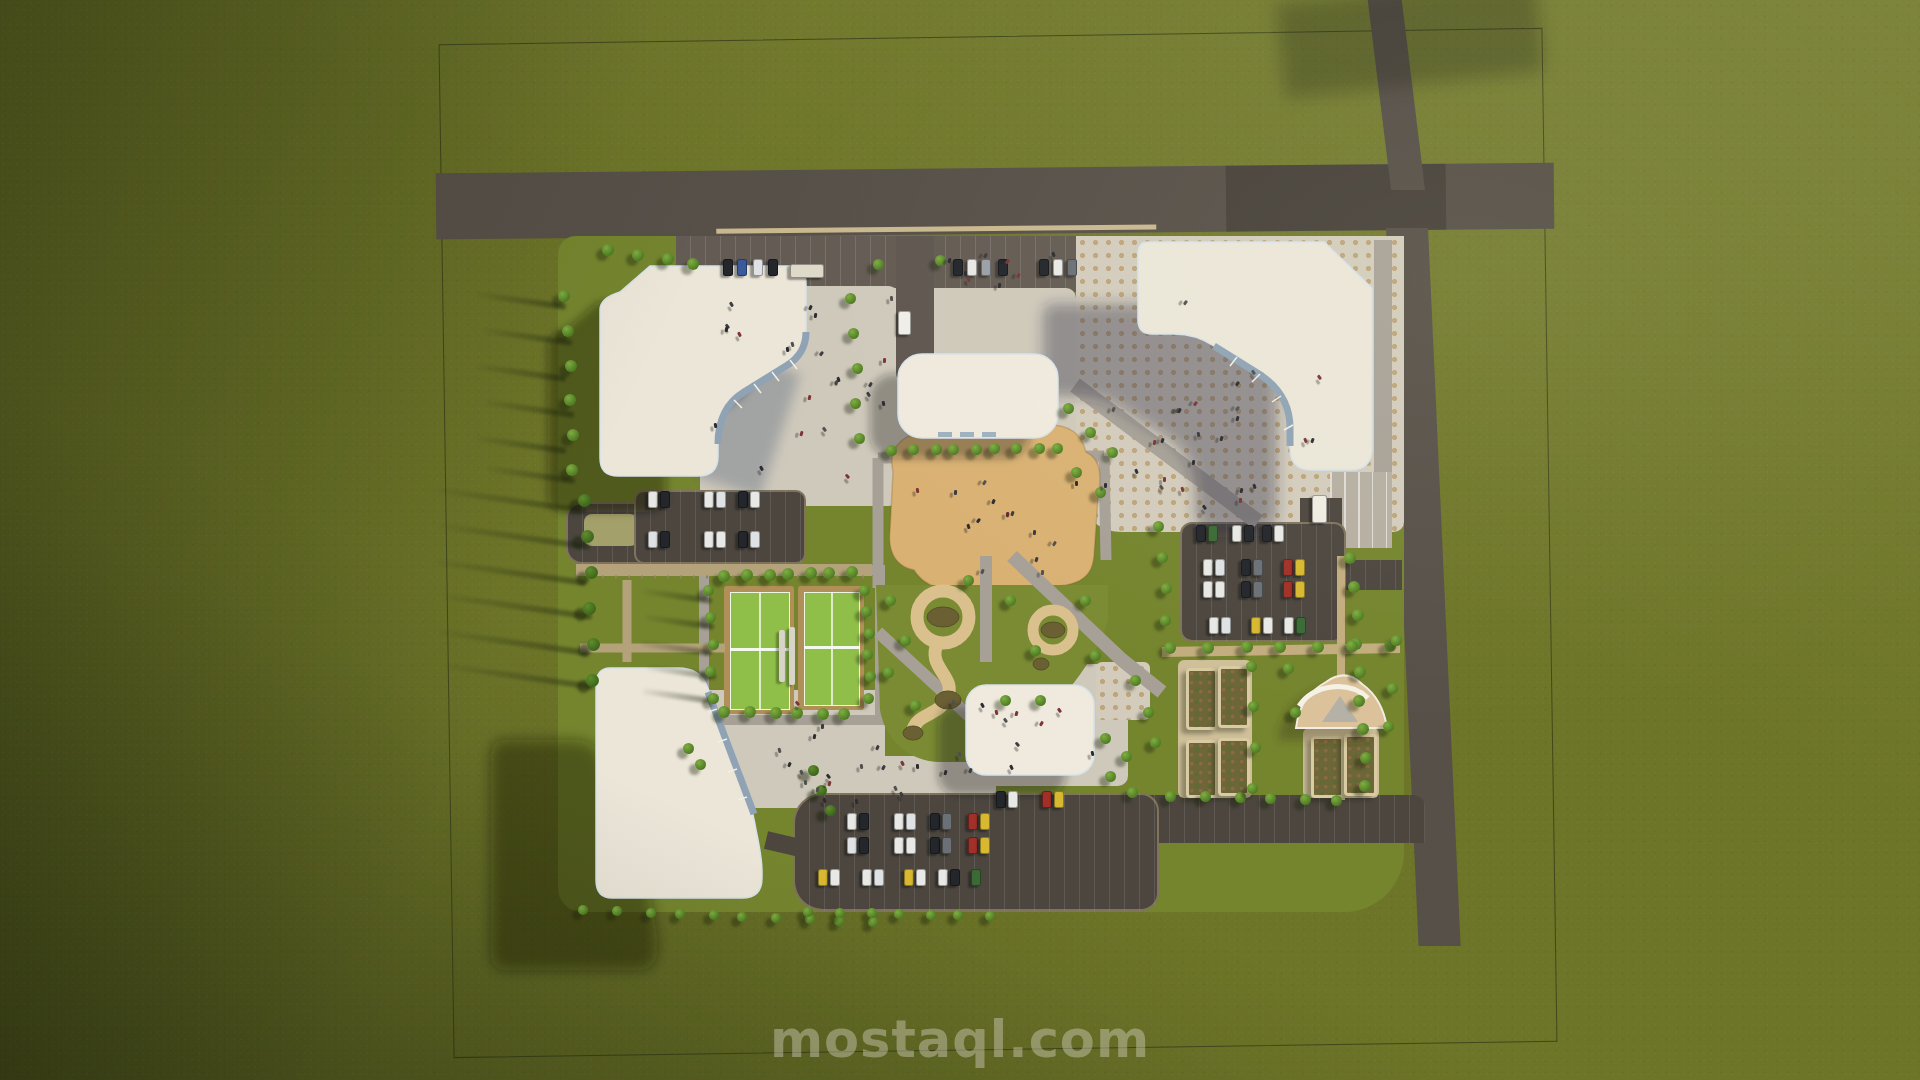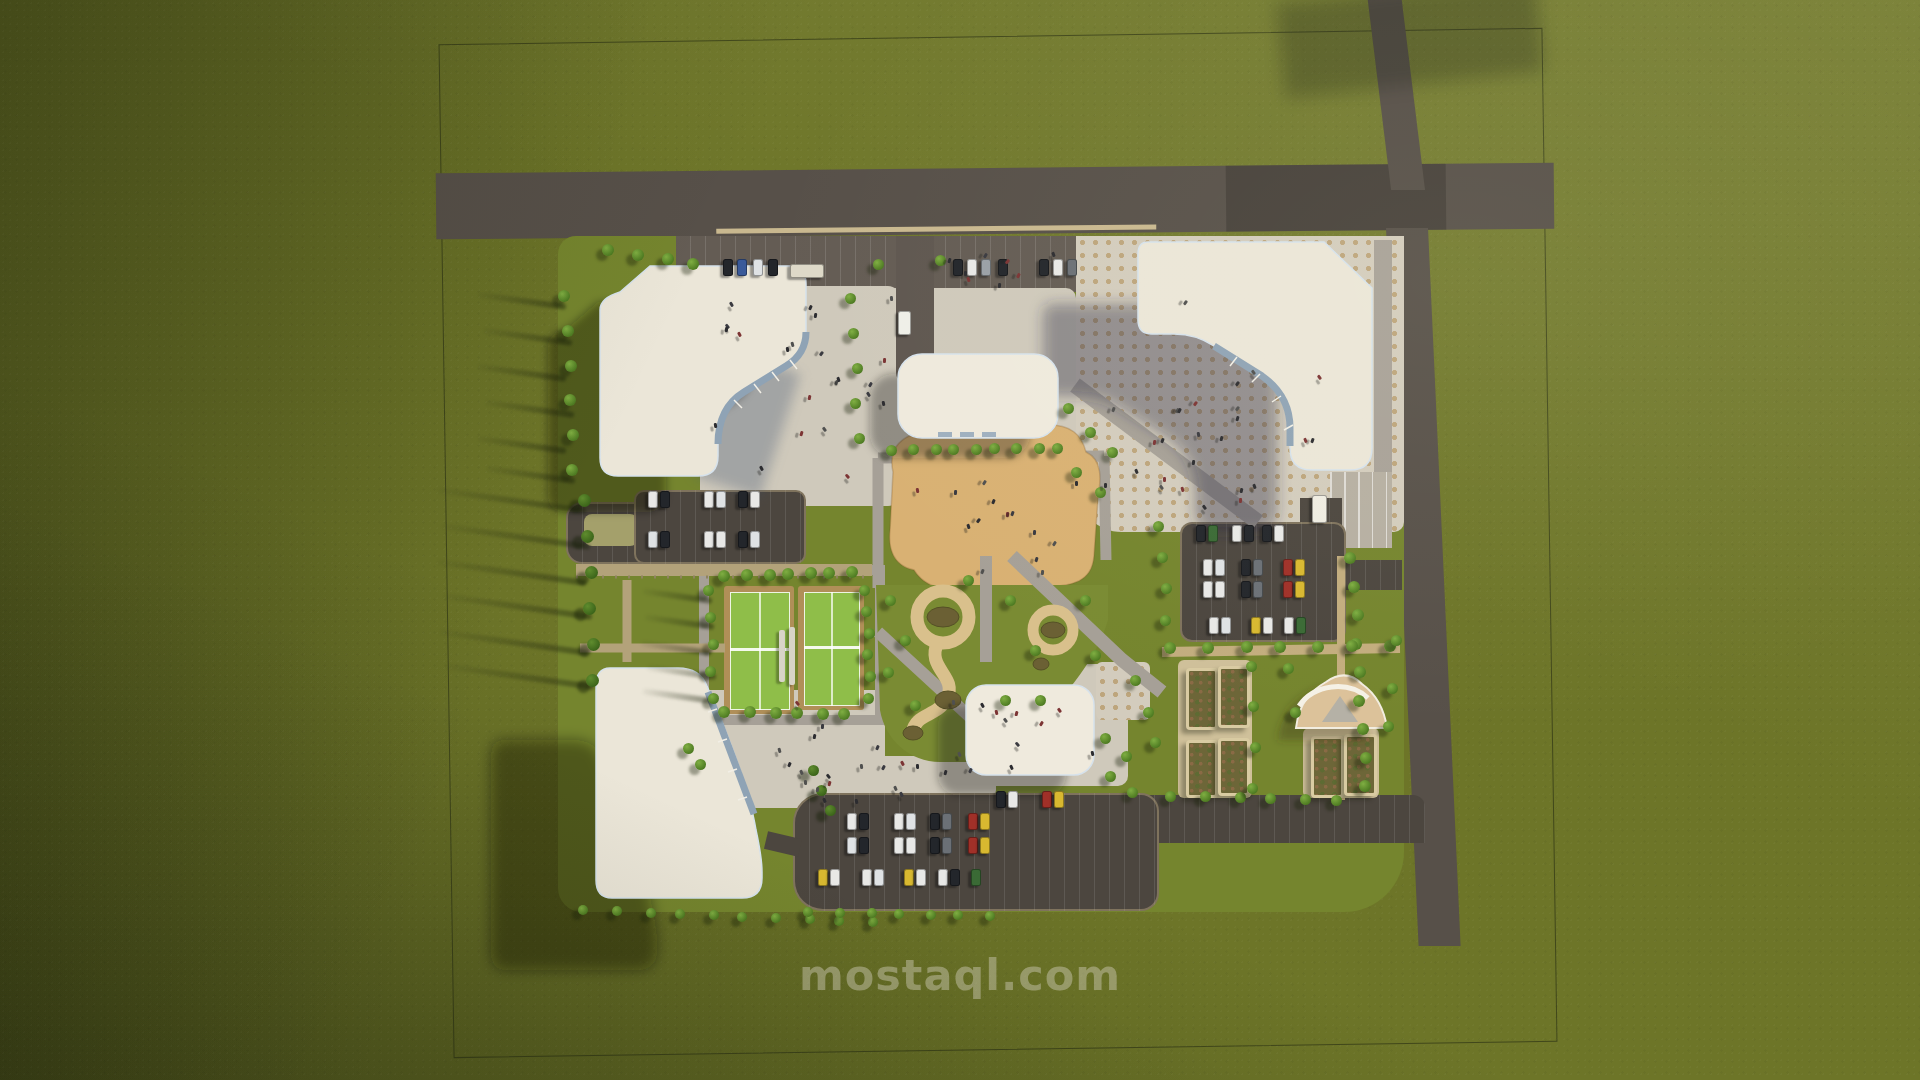--- a/index.html
+++ b/index.html
@@ -28,21 +28,21 @@
   .tshadow{position:absolute;height:6px;border-radius:3px;background:linear-gradient(to left,rgba(25,32,10,.45),rgba(25,32,10,.04));transform:rotate(8deg);transform-origin:100% 50%;filter:blur(1.5px)}
   .bed{position:absolute;border:3px solid #d9cba2;border-radius:4px;background-color:#6d6638;
     background-image:radial-gradient(circle at 30% 30%,#8a6a45 1.5px,transparent 2.2px),radial-gradient(circle at 70% 60%,#5e6b33 2px,transparent 2.6px);
     background-size:9px 9px,12px 12px;box-shadow:-5px 4px 4px rgba(25,30,12,.35)}
   .vignette{background:
     linear-gradient(115deg, rgba(15,18,6,.20), transparent 34%),
     linear-gradient(25deg, rgba(15,18,6,.24), transparent 30%),
     radial-gradient(700px 450px at 76% 26%, rgba(255,255,215,.07), transparent);pointer-events:none}
   .wm{position:absolute;left:0;width:100%;text-align:center;font-weight:bold;pointer-events:none}
   #wm-ar{top:922px;font-size:84px;color:rgba(216,213,198,.48);line-height:1}
-  #wm-site{top:954px;font-size:43px;color:rgba(216,213,198,.42);letter-spacing:1px;line-height:1}
+  #wm-site{top:1014px;font-size:51px;color:rgba(216,213,198,.42);letter-spacing:1px;line-height:1}
 </style>
 </head>
 <body>
 
 <div id="stage">
 
   <div class="full grassgrad"></div>
   <div class="full noise"></div>
 
   <div class="abs boundary" style="left:446px;top:36px;width:1102px;height:1012px"></div>

